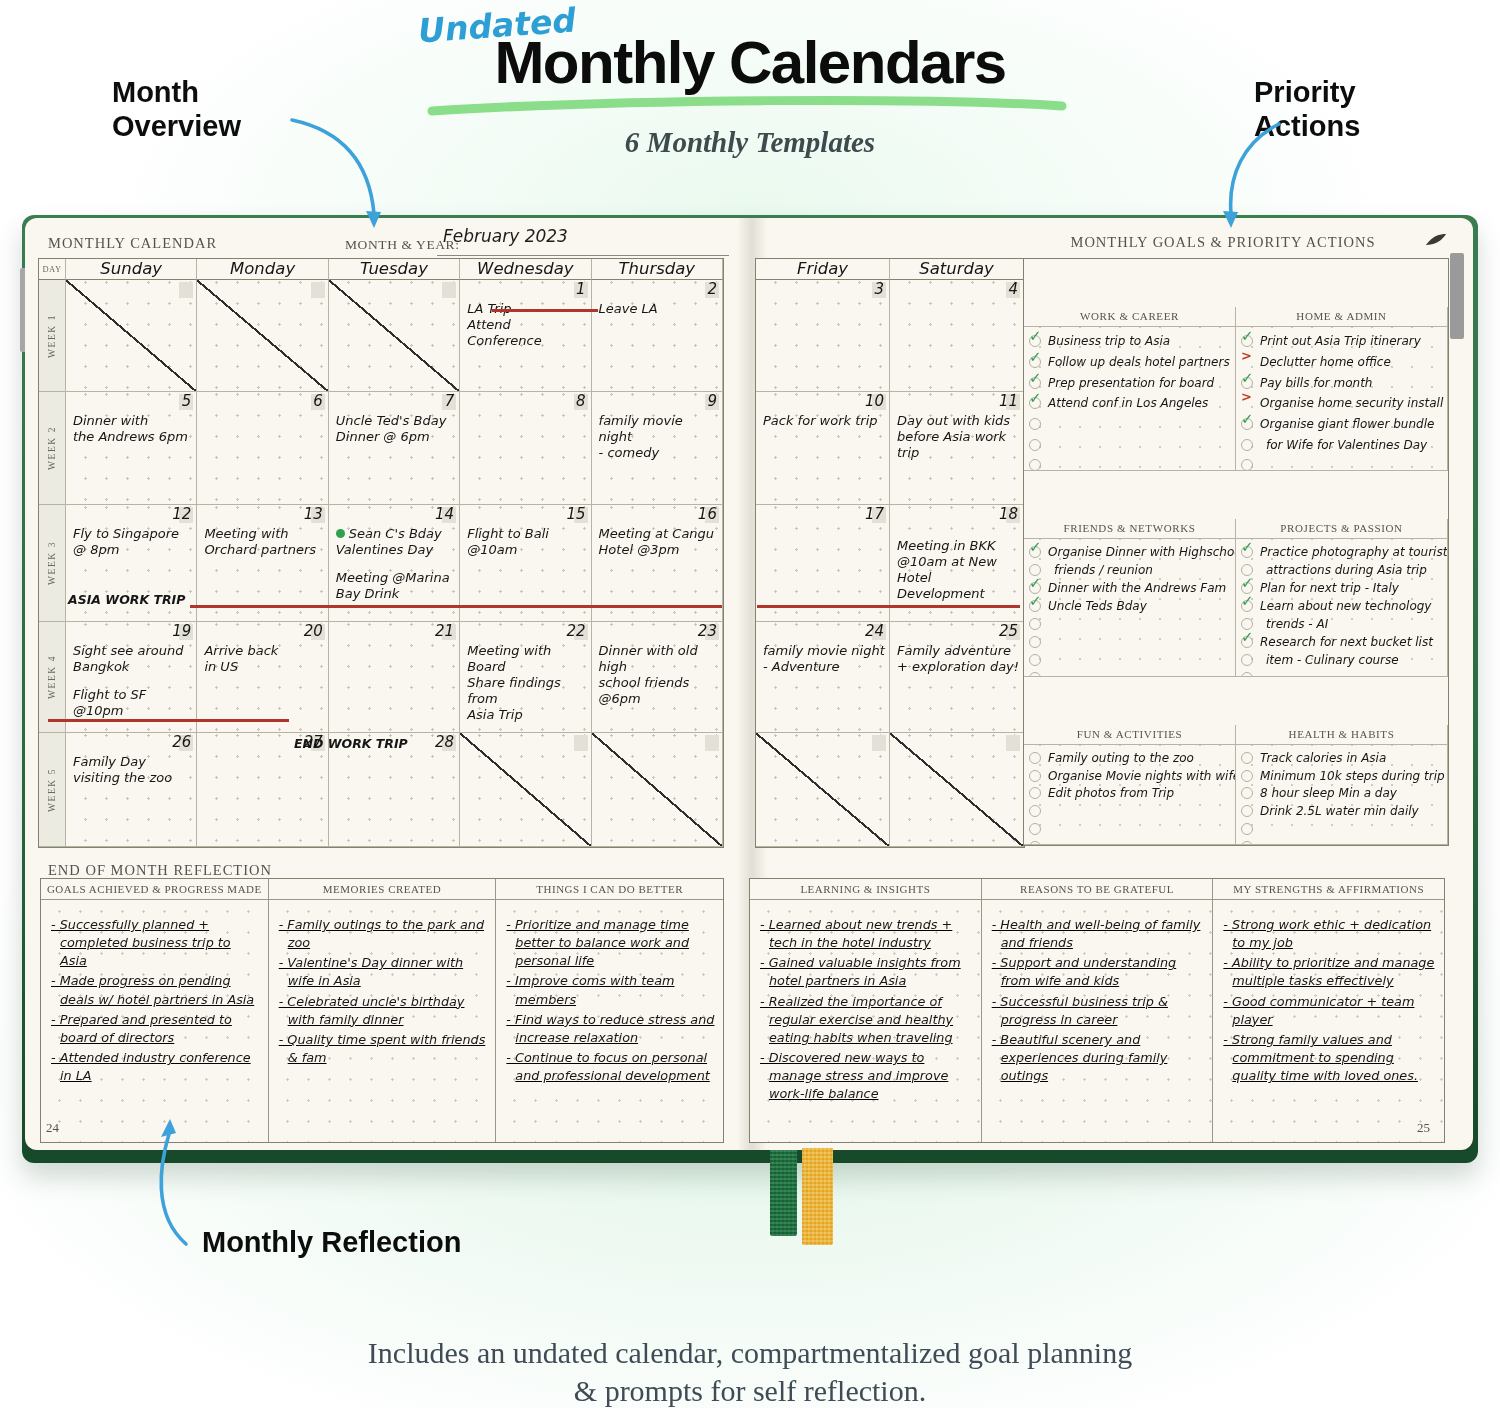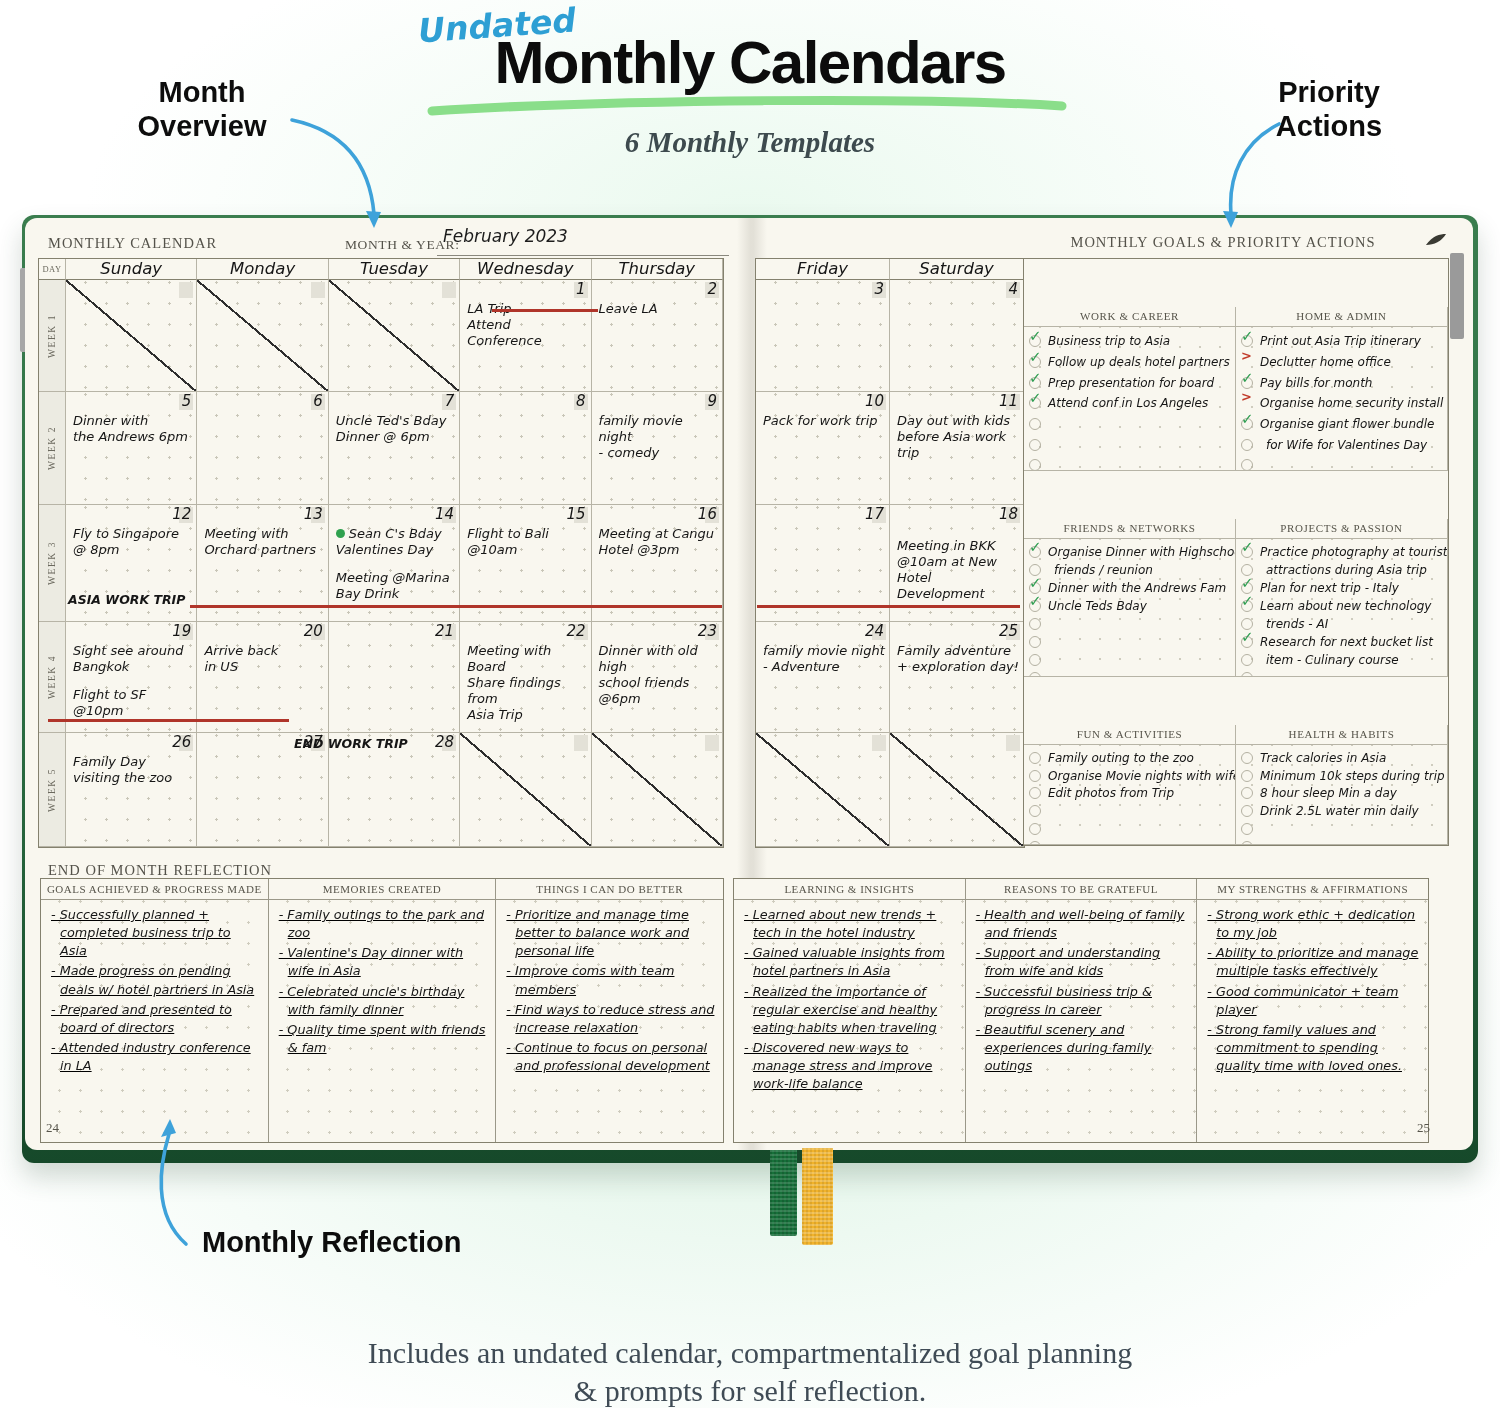--- a/index.html
+++ b/index.html
@@ -10,21 +10,21 @@
       radial-gradient(950px 430px at 50% 15%, rgba(214,244,223,.50), rgba(255,255,255,0) 70%),
       radial-gradient(1150px 560px at 50% 76%, rgba(198,236,211,.55), rgba(255,255,255,0) 72%);}
   
   .hero{position:absolute;left:0;top:0;width:100%;z-index:2;}
   #undated{position:absolute;left:418px;top:6px;font-family:"DejaVu Sans",sans-serif;
     font-style:italic;font-weight:600;font-size:33px;color:#2e9fd4;transform:rotate(-4deg);}
   #main-title{position:absolute;left:50%;transform:translateX(-50%);top:28px;margin:0;
     font-size:60px;font-weight:700;letter-spacing:-1.5px;color:#0c0c0c;white-space:nowrap;}
   #subtitle{position:absolute;left:50%;transform:translateX(-50%);top:126px;
     font-family:"Liberation Serif",serif;font-style:italic;font-weight:600;font-size:29px;color:#3d4a4e;white-space:nowrap;}
-  .callout{position:absolute;z-index:4;font-weight:700;font-size:29px;color:#0d0d0d;line-height:1.17;text-align:center;}
+  .callout{position:absolute;z-index:4;font-weight:700;font-size:29px;color:#0d0d0d;line-height:1.17;text-align:left;}
   #co-month{left:112px;top:76px;width:180px;}
   #co-priority{left:1254px;top:76px;width:150px;}
   #co-reflection{left:202px;top:1226px;width:300px;text-align:left;white-space:nowrap;}
   
   #overlay{position:absolute;left:0;top:0;z-index:6;pointer-events:none;}
   
   #book{position:absolute;left:22px;top:215px;width:1456px;height:948px;z-index:2;
     background:linear-gradient(180deg,#3a7d4e 0%,#2a6b40 55%,#16492a 100%);
     border-radius:12px;box-shadow:0 14px 26px rgba(40,70,50,.20);}
   #pages{position:absolute;left:3px;top:3px;right:5px;bottom:13px;background:#f9f7ef;
@@ -88,22 +88,22 @@
     font-style:normal;font-family:"DejaVu Sans",sans-serif;}
   .arrow{position:absolute;left:0px;top:-8px;color:#c13b2a;font-size:13px;font-weight:700;
     font-style:normal;font-family:"DejaVu Sans",sans-serif;}
   .gtext{font-family:"DejaVu Sans",sans-serif;font-style:italic;font-size:12px;color:#161616;
     margin-left:4px;white-space:nowrap;}
   .gtext.ind{margin-left:10px;}
   
   #refl-title{position:absolute;left:23px;top:644px;font-size:14.5px;letter-spacing:1px;}
   .reflbox{position:absolute;top:660px;height:263px;display:flex;border:1.4px solid #84816e;background:#f9f7ef;}
   #refl-left{left:15px;width:682px;}
-  #refl-right{left:708px;width:694px;}
-  .rcol{flex:1;display:flex;flex-direction:column;border-right:1px solid #9b9889;min-width:0;}
+  #refl-right{left:724px;width:694px;}
+  .rcol{flex:1;display:flex;flex-direction:column;border-right:1px solid #9b9889;min-width:0;gap:10px;}
   .rcol:last-child{border-right:none;}
   .rtitle{height:20px;line-height:20px;text-align:center;font-family:"Liberation Serif",serif;
     font-size:11px;letter-spacing:.5px;color:#56544a;border-bottom:1px solid #9b9889;}
   .rlist{flex:1;padding:6px 8px 0 10px;background-image:radial-gradient(circle,#cfccbe 1px,transparent 1.2px);
     background-size:21px 21px;background-position:8px 12px;text-decoration:underline;}
   .ritem{margin:0 0 2px;font-family:"DejaVu Sans",sans-serif;font-style:italic;font-size:12.8px;
     line-height:1.42;color:#161616;text-indent:-9px;padding-left:9px;}
   .pagenum{position:absolute;top:902px;font-family:"Liberation Serif",serif;font-size:13px;color:#56544a;}
   #pagenum-left{left:21px;} #pagenum-right{left:1392px;}
   

